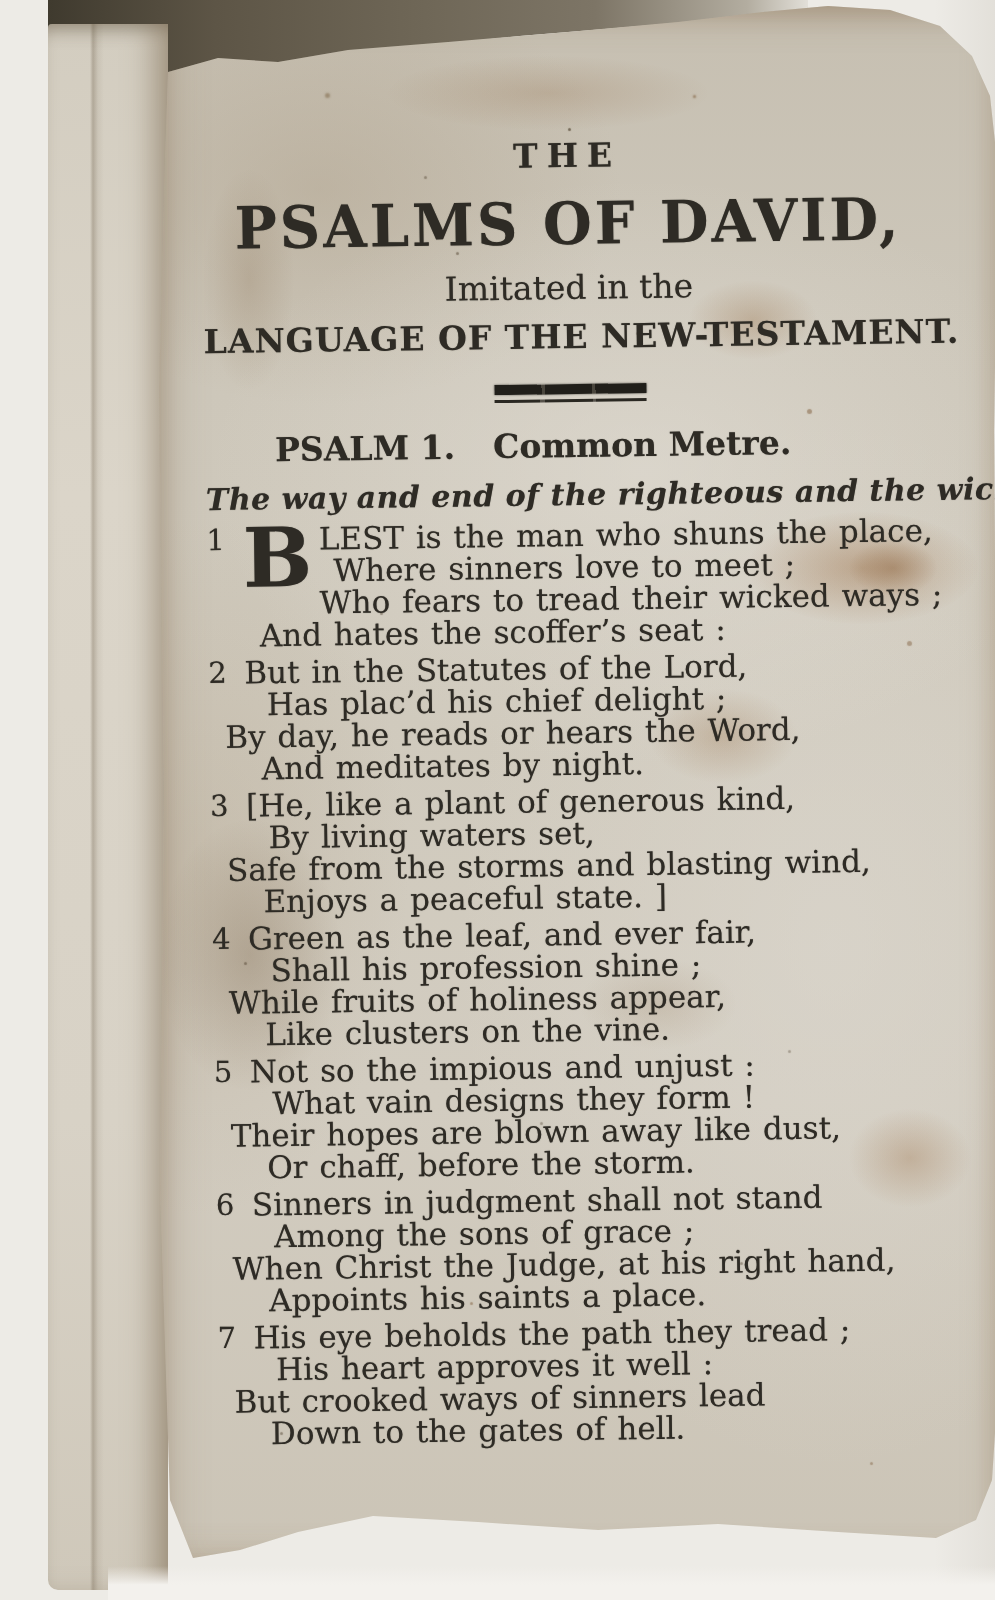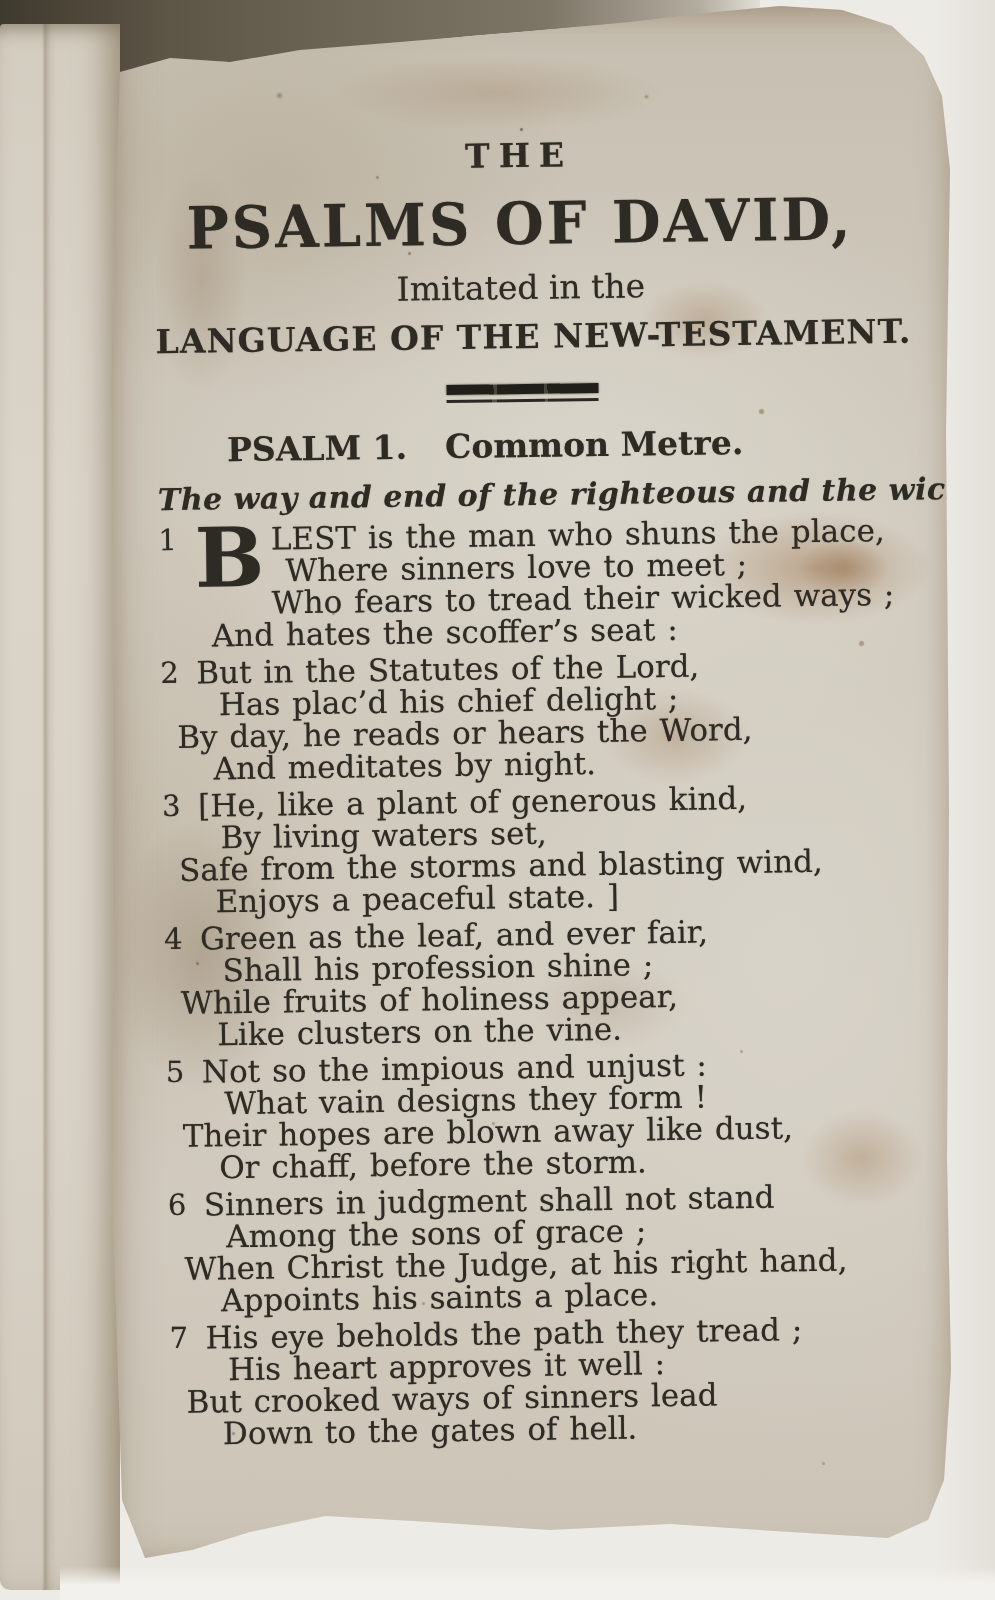--- a/index.html
+++ b/index.html
@@ -1,21 +1,21 @@
 <!DOCTYPE html>
 <html><head>
 <meta charset="utf-8">
 <style>
   html,body{margin:0;padding:0;}
   body{
     width:995px;height:1600px;overflow:hidden;position:relative;
     background:#edebe6;
     font-family:"DejaVu Serif","Liberation Serif",serif;
   }
-  .scene{position:absolute;inset:0;}
+  .scene{position:absolute;inset:0;margin-left:48px;}
 
   
   .bg-dark-band{
     position:absolute;left:0;top:0;width:760px;height:95px;
     background:linear-gradient(90deg,#3f3a2e 0%,#5d5546 22%,#6e6656 48%,#7d7566 72%,#b3ada0 92%,#e2dfd8 100%);
     clip-path:polygon(0 0,100% 0,100% 10%,86% 22%,62% 38%,38% 58%,18% 78%,6% 100%,0 100%);
   }
   .bg-right-shade{
     position:absolute;right:0;top:0;width:60px;height:1600px;
     background:linear-gradient(90deg,rgba(210,205,196,.0),rgba(214,210,202,.45));

